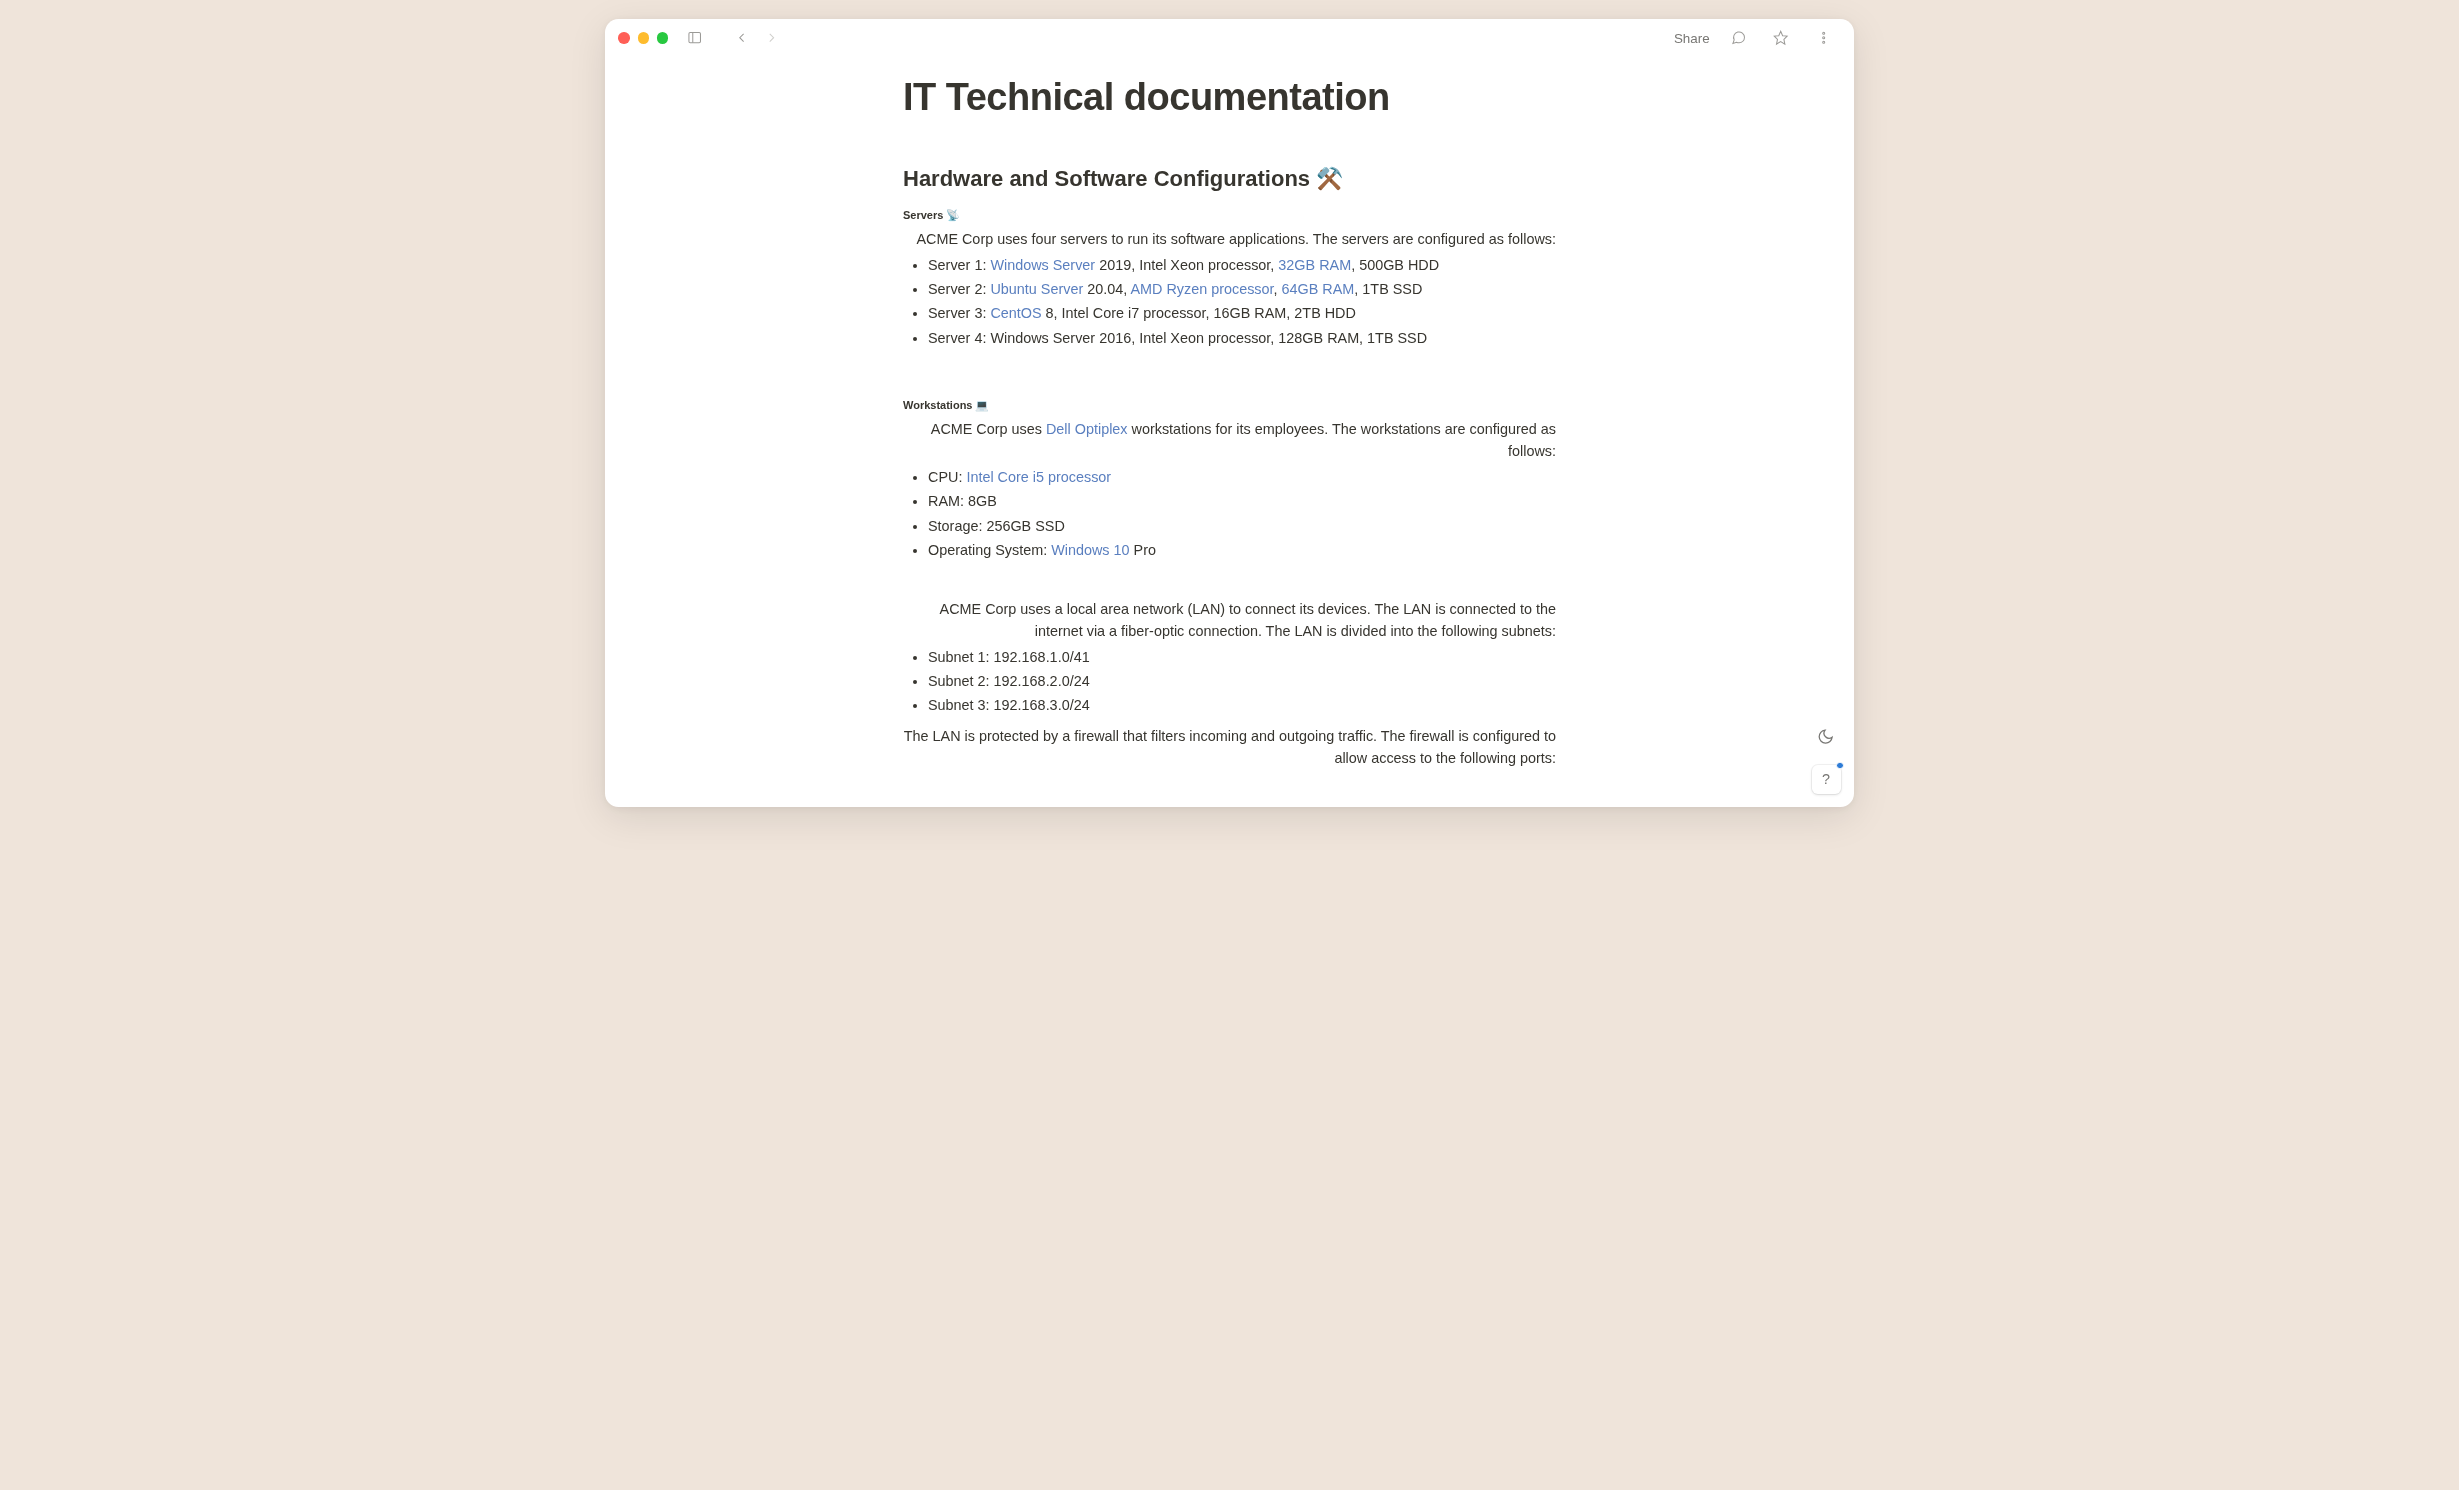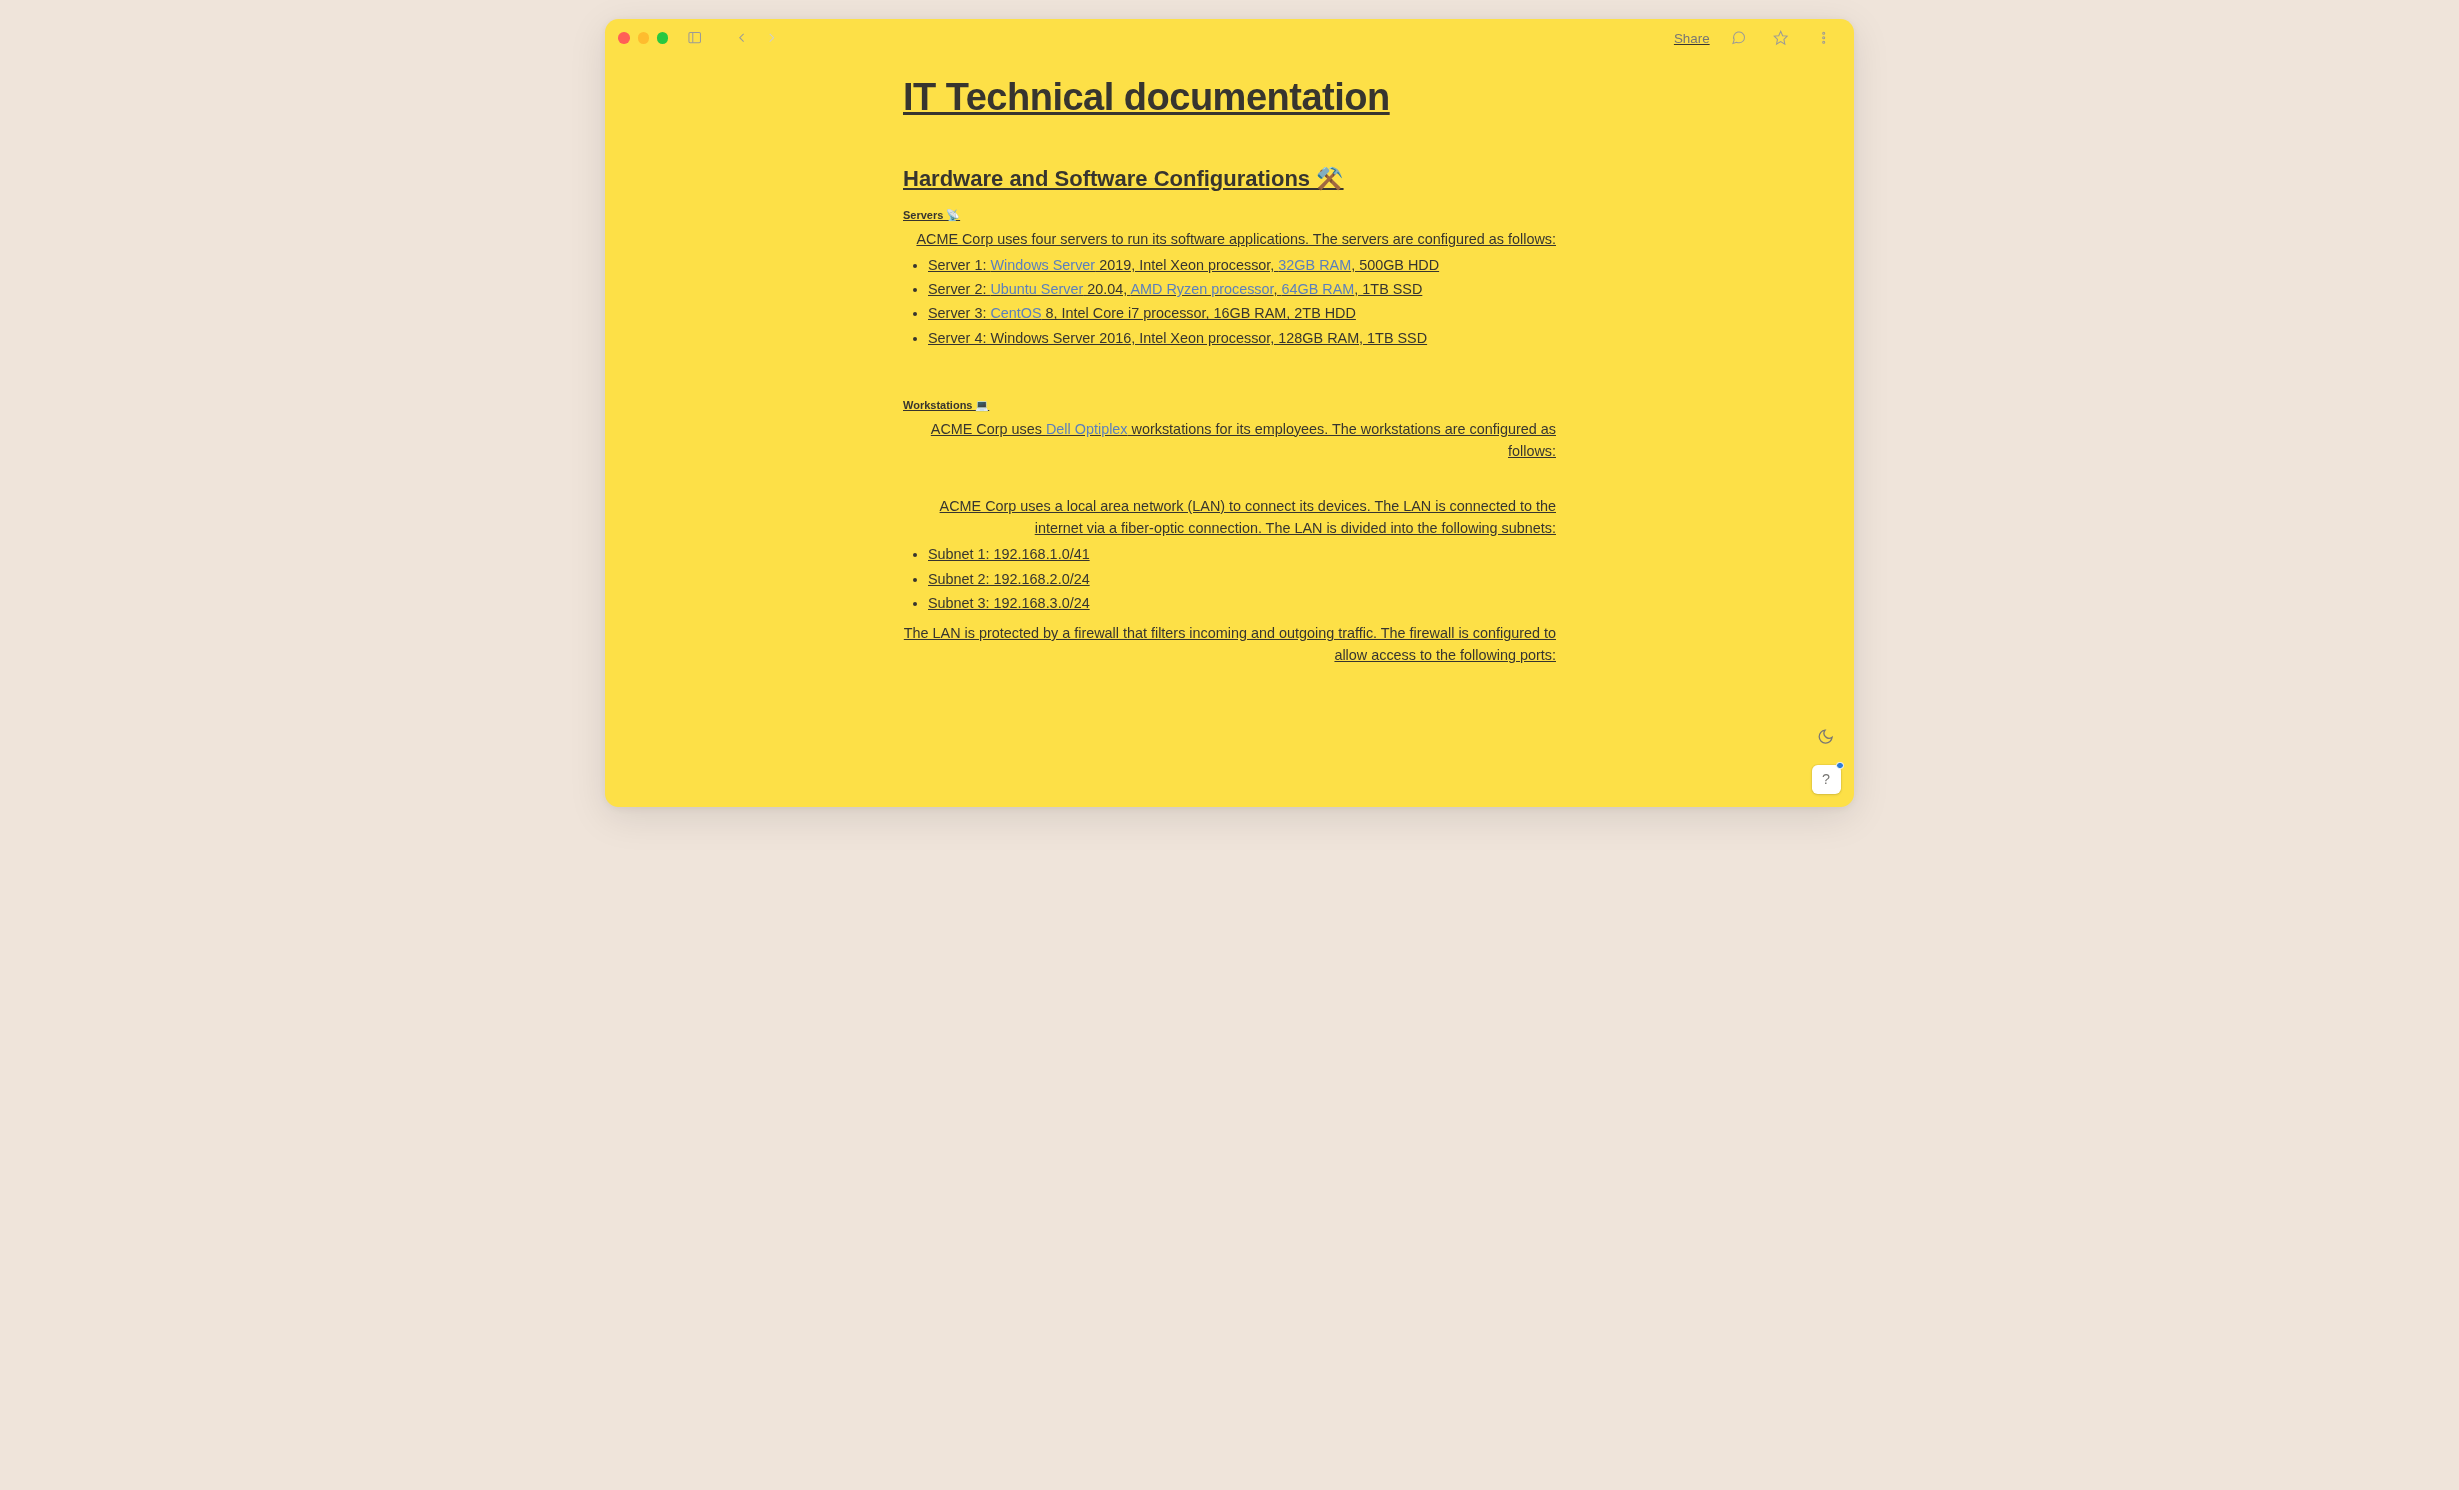--- a/index.html
+++ b/index.html
@@ -9,28 +9,27 @@
     font-family: -apple-system, BlinkMacSystemFont, "Segoe UI", Helvetica, Arial, sans-serif;
     color: #37352f;
     display: flex;
     align-items: flex-start;
     justify-content: center;
     padding: 19px 0 0 0;
   }
   .window {
     width: 1249px;
     height: 788px;
-    background: #fde047;
+    background: #ffffff;
     border-radius: 13.4px;
     box-shadow: 0 9.6px 38px rgba(0,0,0,0.10), 0 1.9px 7.7px rgba(0,0,0,0.05);
     position: relative;
     overflow: hidden;
     display: flex;
     flex-direction: column;
-    text-decoration: underline;
   }
   .titlebar {
     height: 38px;
     display: flex;
     align-items: center;
     padding: 0 13.4px;
     flex-shrink: 0;
   }
   .traffic-lights { display: flex; gap: 7.7px; align-items: center; }
   .dot { width: 11.5px; height: 11.5px; border-radius: 50%; }
@@ -189,20 +188,30 @@
           <span>Server 4: Windows Server 2016, Intel Xeon processor, 128GB RAM, 1TB SSD</span>
         </li>
       </ul>
 
       <div class="section-gap"></div>
 
       <h3 class="section-h3">Workstations 💻</h3>
       <p class="body-text">
         <span>ACME Corp uses </span><a class="link">Dell Optiplex</a><span> workstations for its employees. The workstations are configured as follows:</span>
       </p>
+      <ul class="body-list">
+        <li>
+          <span>CPU: </span><a class="link">Intel Core i5 processor</a>
+        </li>
+        <li><span>RAM: 8GB</span></li>
+        <li><span>Storage: 256GB SSD</span></li>
+        <li>
+          <span>Operating System: </span><a class="link">Windows 10</a><span> Pro</span>
+        </li>
+      </ul>
 
       <div class="section-gap"></div>
 
       <p class="body-text">ACME Corp uses a local area network (LAN) to connect its devices. The LAN is connected to the internet via a fiber-optic connection. The LAN is divided into the following subnets:</p>
       <ul class="body-list">
         <li><span>Subnet 1: 192.168.1.0/41</span></li>
         <li><span>Subnet 2: 192.168.2.0/24</span></li>
         <li><span>Subnet 3: 192.168.3.0/24</span></li>
       </ul>
       <p class="body-text">The LAN is protected by a firewall that filters incoming and outgoing traffic. The firewall is configured to allow access to the following ports:</p>

